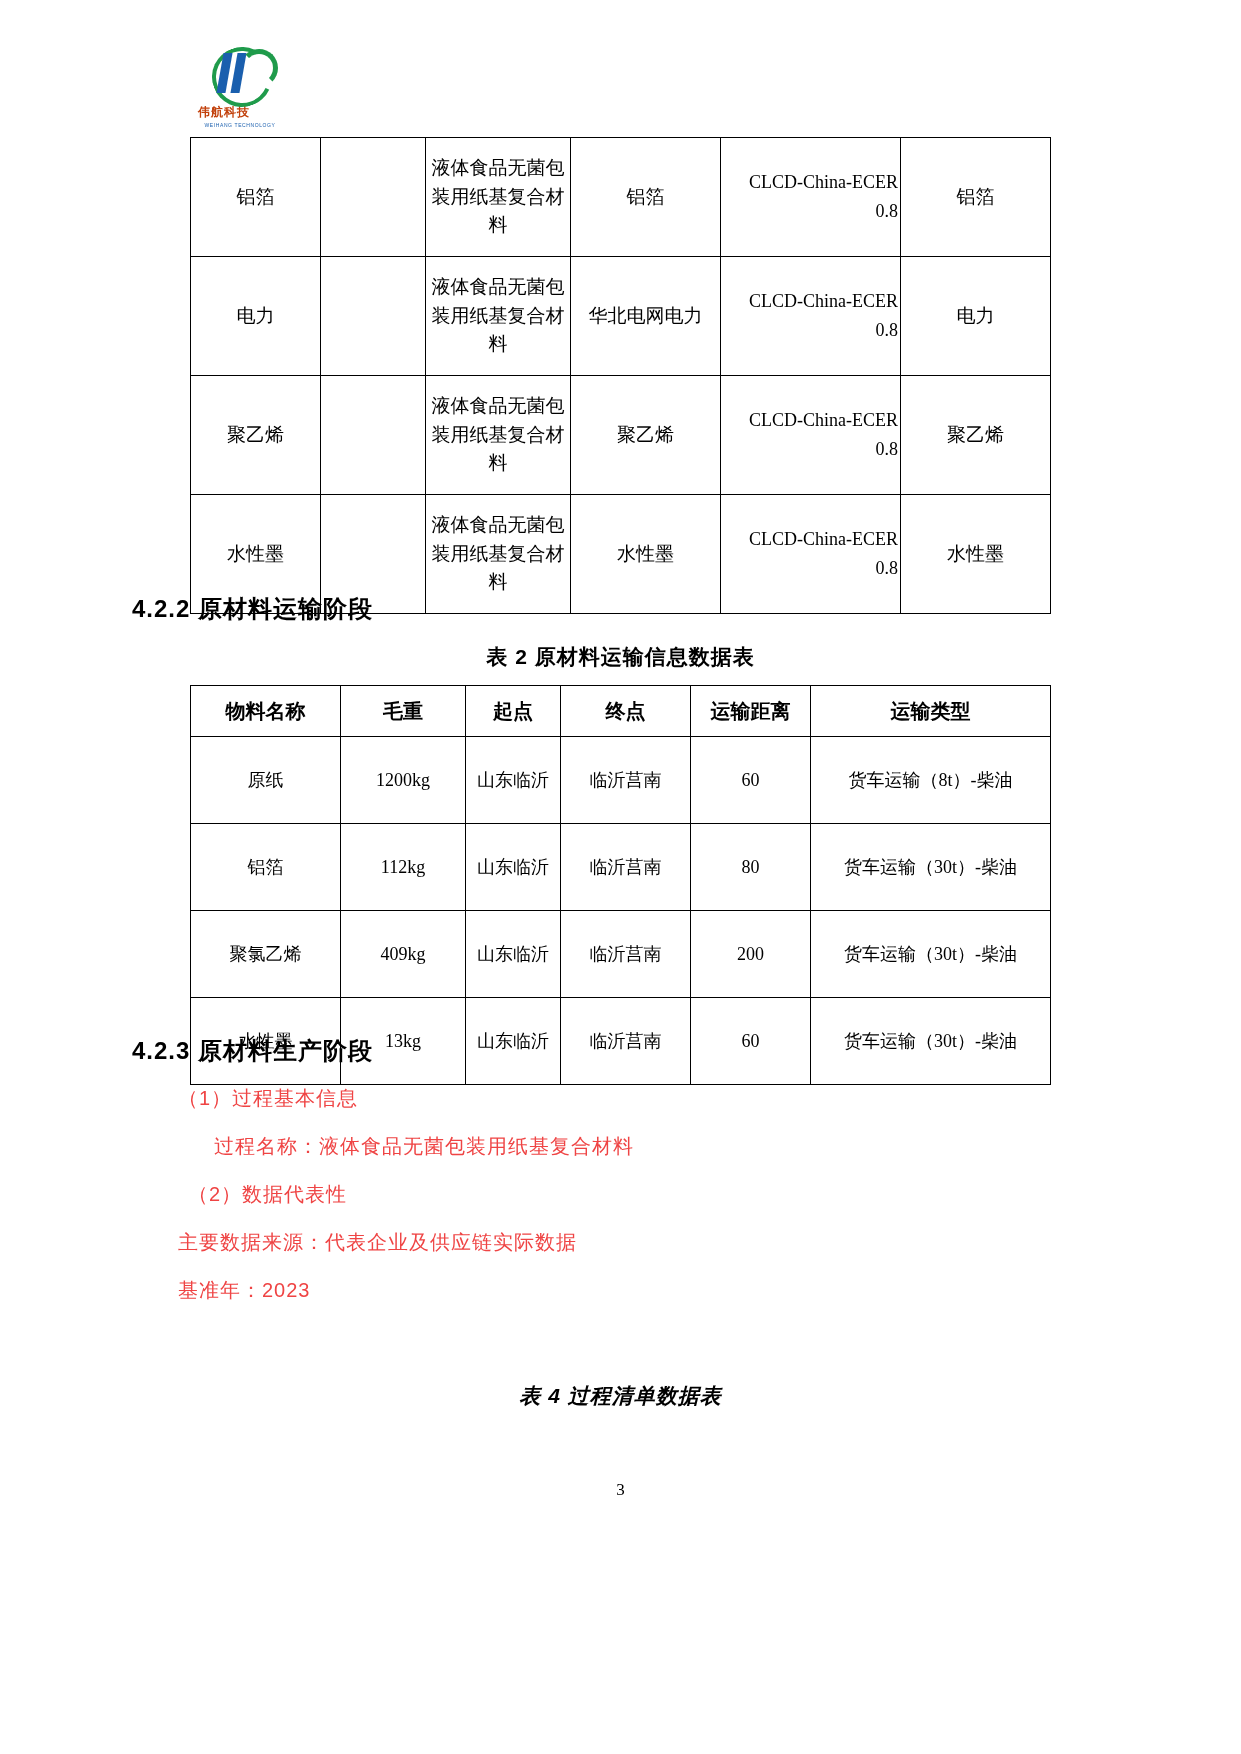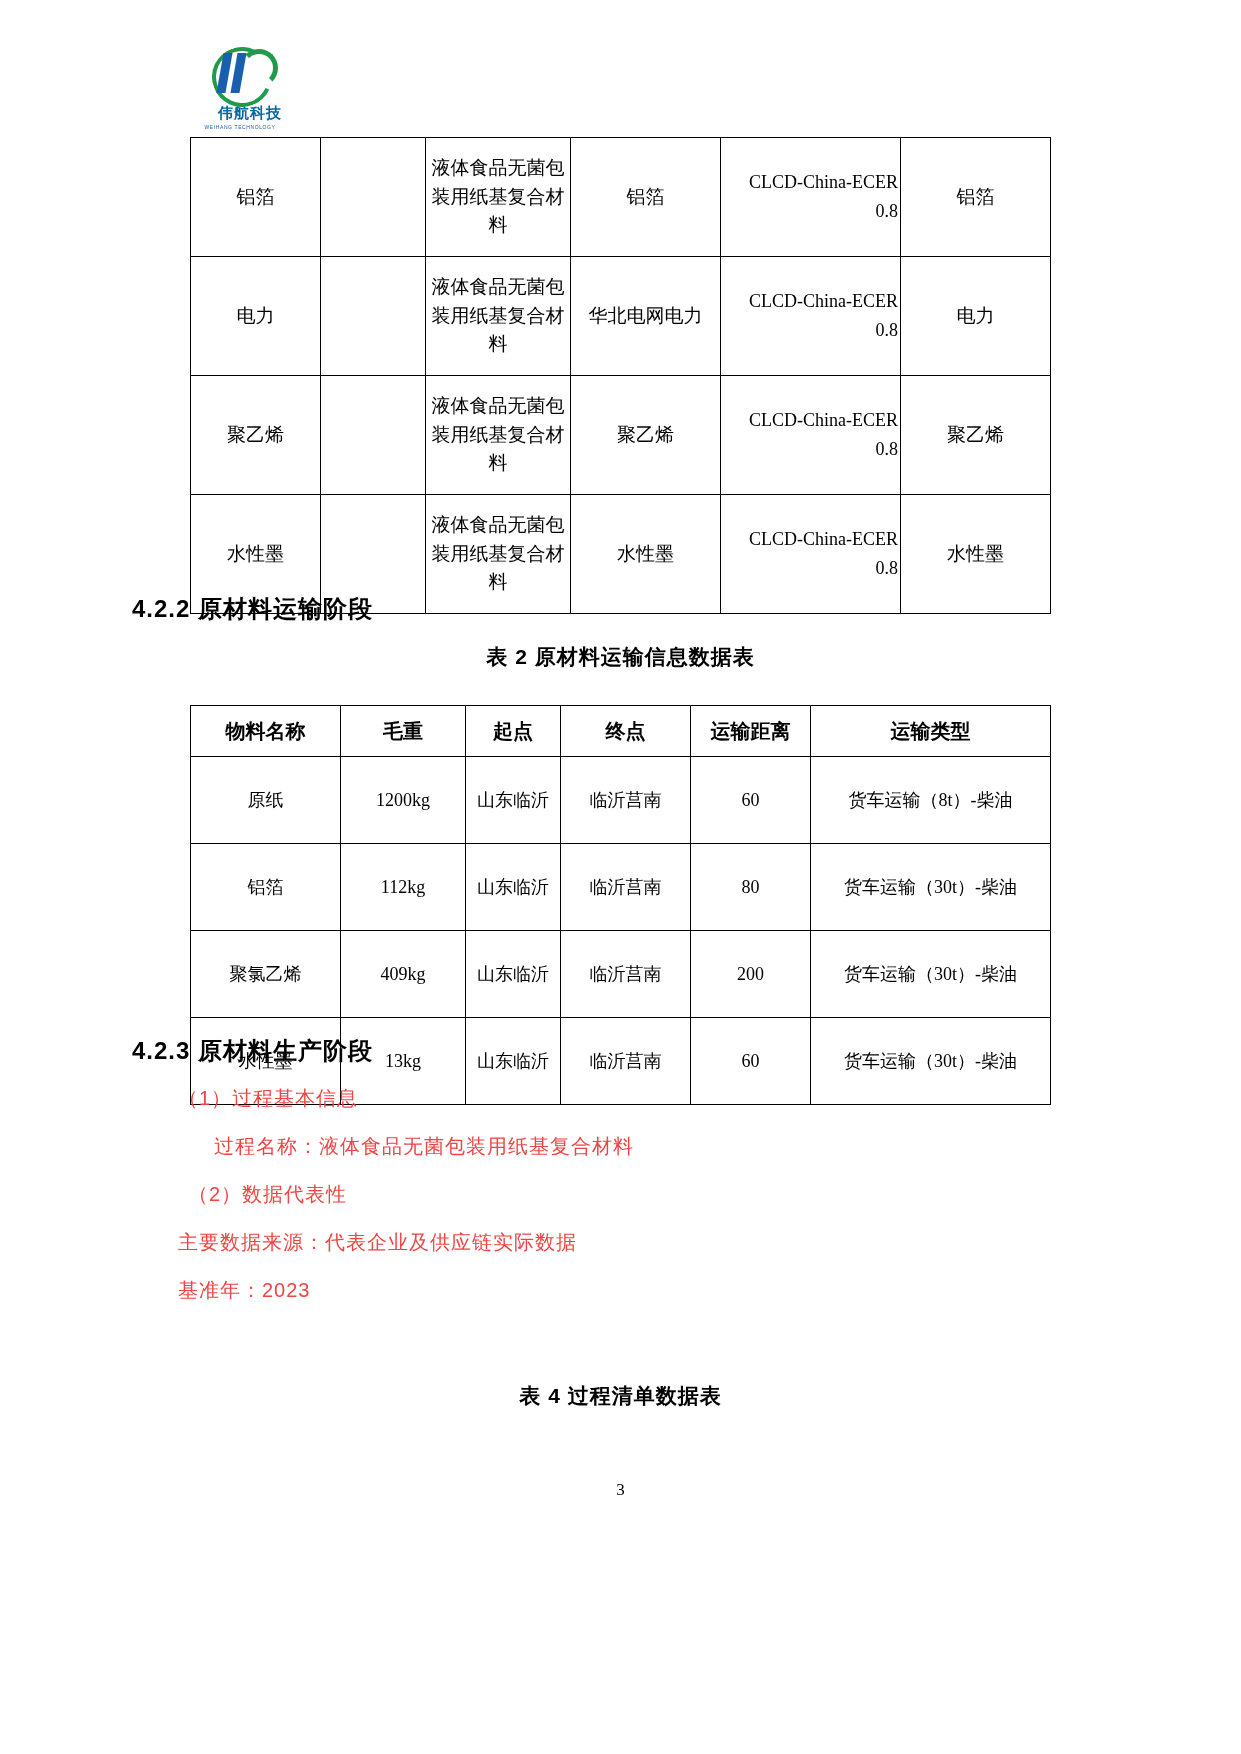--- a/index.html
+++ b/index.html
@@ -70,26 +70,26 @@
     top: 4px;
     width: 28px;
     height: 28px;
     border: 5px solid #1f9b4b;
     border-radius: 50%;
     border-left-color: transparent;
     border-bottom-color: transparent;
   }
   .logo-cn {
     font-family: "Liberation Sans", sans-serif;
-    font-size: 15px;
-    font-weight: bold;
-    color: #0369a1;
+    font-size: 12px;
+    font-weight: bold;
+    color: #c2410c;
     letter-spacing: 1px;
     margin-top: 1px;
-    text-align: right;
+    text-align: left;
     width: 84px;
   }
   .logo-en {
     font-family: "Liberation Sans", sans-serif;
     font-size: 5px;
     color: #1a5fae;
     letter-spacing: 0.6px;
     text-align: center;
     width: 84px;
     margin-top: 1px;
@@ -143,21 +143,20 @@
     font-family: "Liberation Sans", sans-serif;
     font-weight: bold;
     font-size: 21px;
     letter-spacing: 1px;
   }
   #transport-table {
     position: absolute;
     left: 190px;
     top: 685px;
     width: 860px;
-    margin-top: 20px;
   }
   #transport-table th {
     height: 42px;
     font-family: "Liberation Sans", sans-serif;
     font-weight: bold;
     font-size: 20px;
   }
   #transport-table td {
     height: 78px;
     font-size: 18px;
@@ -182,20 +181,21 @@
   #caption-t4 {
     position: absolute;
     left: 0;
     top: 1382px;
     width: 1241px;
     text-align: center;
     font-family: "Liberation Sans", sans-serif;
     font-weight: bold;
     font-size: 21px;
     letter-spacing: 1px;
+    font-style: italic;
   }
   #page-number {
     position: absolute;
     left: 0;
     top: 1480px;
     width: 1241px;
     text-align: center;
     font-family: "Liberation Serif", serif;
     font-size: 17px;
   }

